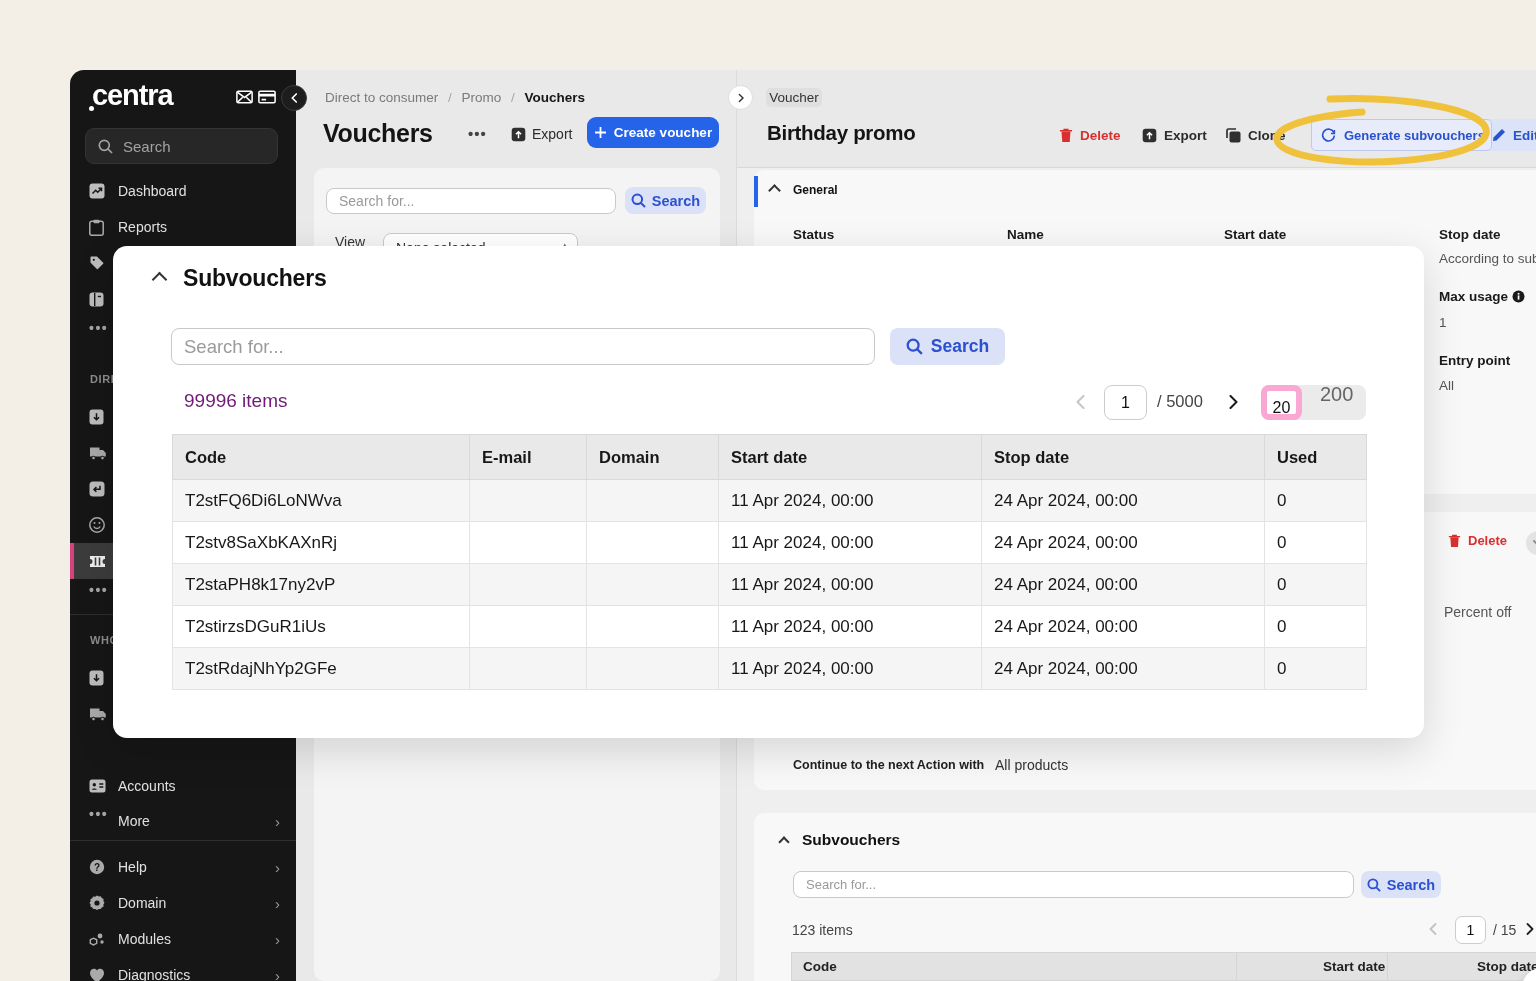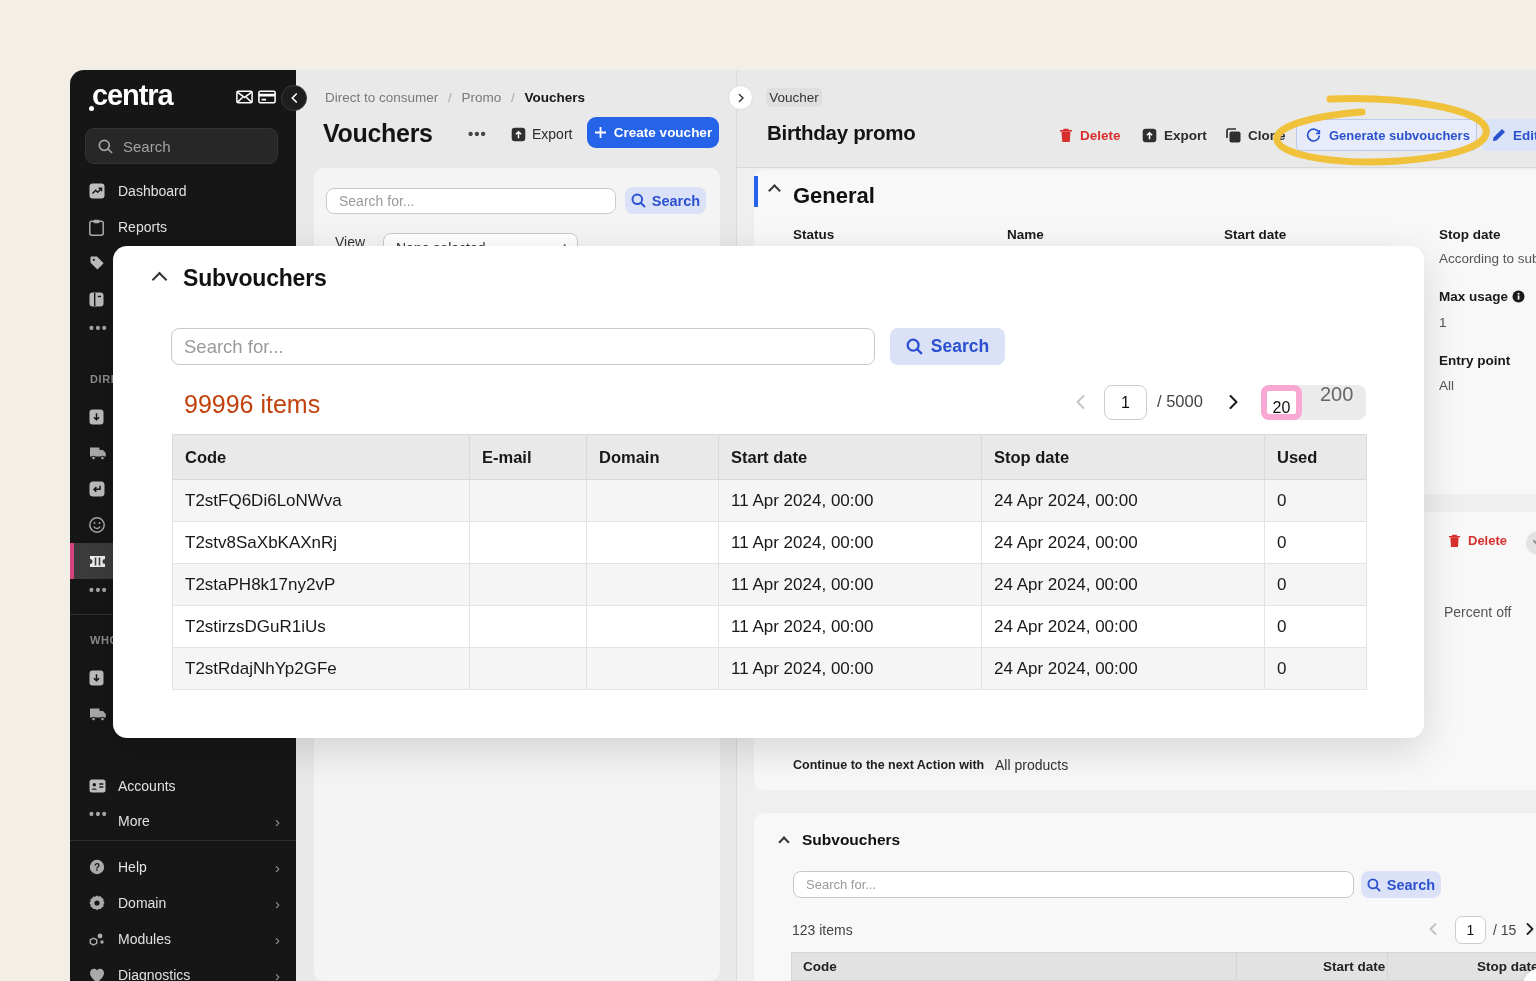--- a/index.html
+++ b/index.html
@@ -259,38 +259,38 @@
         </svg>
       Export
     </div>
     <div class="hbtn" style="left:489px; top:58px;">
       <svg width="15" height="15" viewBox="0 0 15 15">
           <rect x="3.5" y="3.5" width="11" height="11" rx="2" fill="#2f2f2f"></rect>
           <path d="M1 10V2.5A1.5 1.5 0 0 1 2.5 1H10" stroke="#2f2f2f" stroke-width="1.7" fill="none"></path>
         </svg>
       Clone
     </div>
-    <div style="position:absolute; left:559px; top:49px; width:181px; height:32px; background:#e8ecfa; border:1px solid #bcc8ee; border-radius:5px; display:flex; align-items:center; gap:8px; padding-left:9px; font-size:13px; font-weight:bold; color:#2a52cc; white-space:nowrap; z-index:4;">
+    <div style="position:absolute; left:574px; top:49px; width:181px; height:32px; background:#e8ecfa; border:1px solid #bcc8ee; border-radius:5px; display:flex; align-items:center; gap:8px; padding-left:9px; font-size:13px; font-weight:bold; color:#2a52cc; white-space:nowrap; z-index:4;">
       <svg width="15" height="15" viewBox="0 0 16 16" fill="none" stroke="#2a52cc" stroke-width="1.8">
           <path d="M13.8 5A6.3 6.3 0 1 0 14.3 8"></path>
           <path d="M14.3 2.2v3.6h-3.6" stroke-width="1.6"></path>
         </svg>
       Generate subvouchers
     </div>
     <div style="position:absolute; left:745px; top:49px; width:70px; height:32px; background:#dbe3f8; border-radius:6px; display:flex; align-items:center; gap:7px; padding-left:10px; font-size:13.5px; font-weight:bold; color:#2a52cc;">
       <svg width="14" height="14" viewBox="0 0 14 14" fill="#2a52cc">
           <path d="M10 1l3 3-8.5 8.5L1 13l.5-3.5L10 1z"></path>
         </svg>
       Edit
     </div>
 
     <div class="card" style="left:17px; top:100px; width:790px; height:324px;"></div>
     <div style="position:absolute; left:17px; top:106px; width:4px; height:31px; background:#2563e8;"></div>
     <span class="up" style="position:absolute; left:33px; top:116px;"></span>
-    <div style="position:absolute; left:56px; top:113px; font-size:22px; font-weight:bold; color:#111;">General</div>
+    <div style="position:absolute; left:56px; top:113px; font-size:12px; font-weight:bold; color:#111;">General</div>
     <div class="flab" style="left:56px; top:157px;">Status</div>
     <div class="flab" style="left:270px; top:157px;">Name</div>
     <div class="flab" style="left:487px; top:157px;">Start date</div>
     <div class="flab" style="left:702px; top:157px;">Stop date</div>
     <div class="fval" style="left:702px; top:181px;">According to subvouchers</div>
     <div class="flab" style="left:702px; top:219px;">Max usage <svg width="13" height="13" viewBox="0 0 13 13" style="vertical-align:-2px;">
           <circle cx="6.5" cy="6.5" r="6" fill="#1a1a1a"></circle>
           <rect x="5.7" y="5.4" width="1.7" height="4.2" fill="#fff"></rect>
           <rect x="5.7" y="2.9" width="1.7" height="1.7" fill="#fff"></rect>
         </svg></div>
@@ -347,21 +347,21 @@
   <span class="up" style="position:absolute; left:41px; top:28px; width:11px; height:11px; border-width:2.2px;"></span>
   <h2>Subvouchers</h2>
   <div class="inp" style="position:absolute; left:58px; top:82px; width:704px; height:37px; font-size:18.5px;">Search for...</div>
   <div class="btn-lblue" style="position:absolute; left:777px; top:82px; width:115px; height:37px; font-size:17.5px; gap:8px;">
     <svg width="17" height="17" viewBox="0 0 15 15" fill="none" stroke="#2b50d0" stroke-width="2">
         <circle cx="6.3" cy="6.3" r="4.8"></circle>
         <path d="M10 10l4 4"></path>
       </svg>
     Search
   </div>
-  <div style="position:absolute; left:71px; top:144px; font-size:25px; color:#c2410c;">99996 items</div>
+  <div style="position:absolute; left:71px; top:144px; font-size:19px; color:#701a75;">99996 items</div>
   <svg style="position:absolute; left:963px; top:149px;" width="9" height="14" viewBox="0 0 9 14" fill="none" stroke="#c5c5c5" stroke-width="2" stroke-linecap="round" stroke-linejoin="round">
       <path d="M7.5 1L1.5 7l6 6"></path>
     </svg>
   <div style="position:absolute; left:991px; top:139px; width:43px; height:35px; background:#fff; border:1px solid #ccc; border-radius:8px; text-align:center; line-height:34px; font-size:16px; color:#111;">1</div>
   <div style="position:absolute; left:1044px; top:146px; font-size:16.5px; color:#444;">/ 5000</div>
   <svg style="position:absolute; left:1116px; top:149px;" width="9" height="14" viewBox="0 0 9 14" fill="none" stroke="#1a1a1a" stroke-width="2" stroke-linecap="round" stroke-linejoin="round">
       <path d="M1.5 1l6 6-6 6"></path>
     </svg>
   <div style="position:absolute; left:1148px; top:139px; width:105px; height:35px; background:#ebebeb; border-radius:8px;"></div>
   <div style="position:absolute; left:1148px; top:139px; width:41px; height:35px; background:#fff; border:6px solid #f9a8d4; border-radius:8px; text-align:center; line-height:34px; font-size:16px; color:#111;">20</div>

